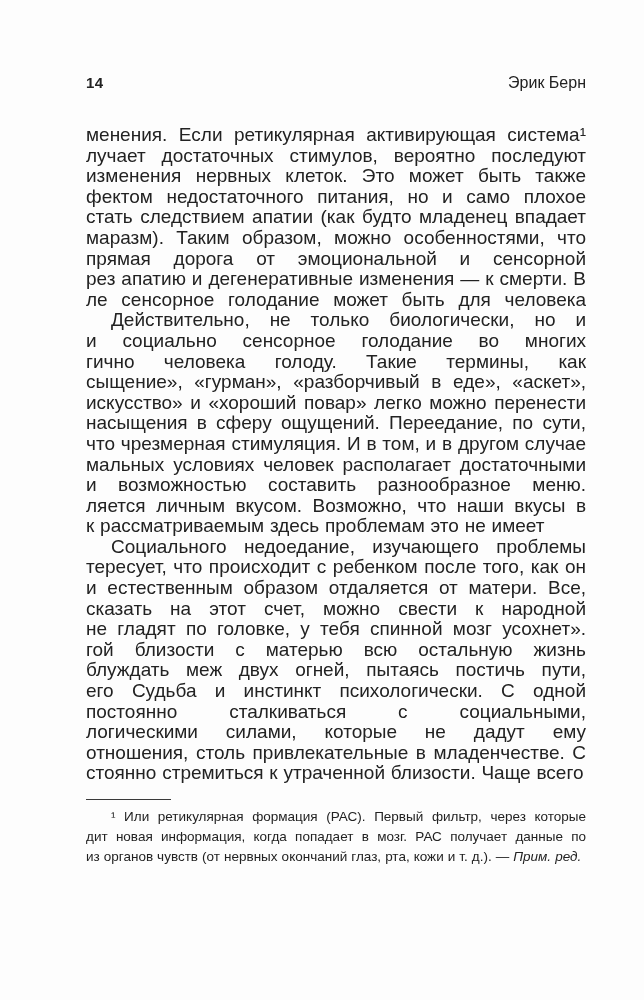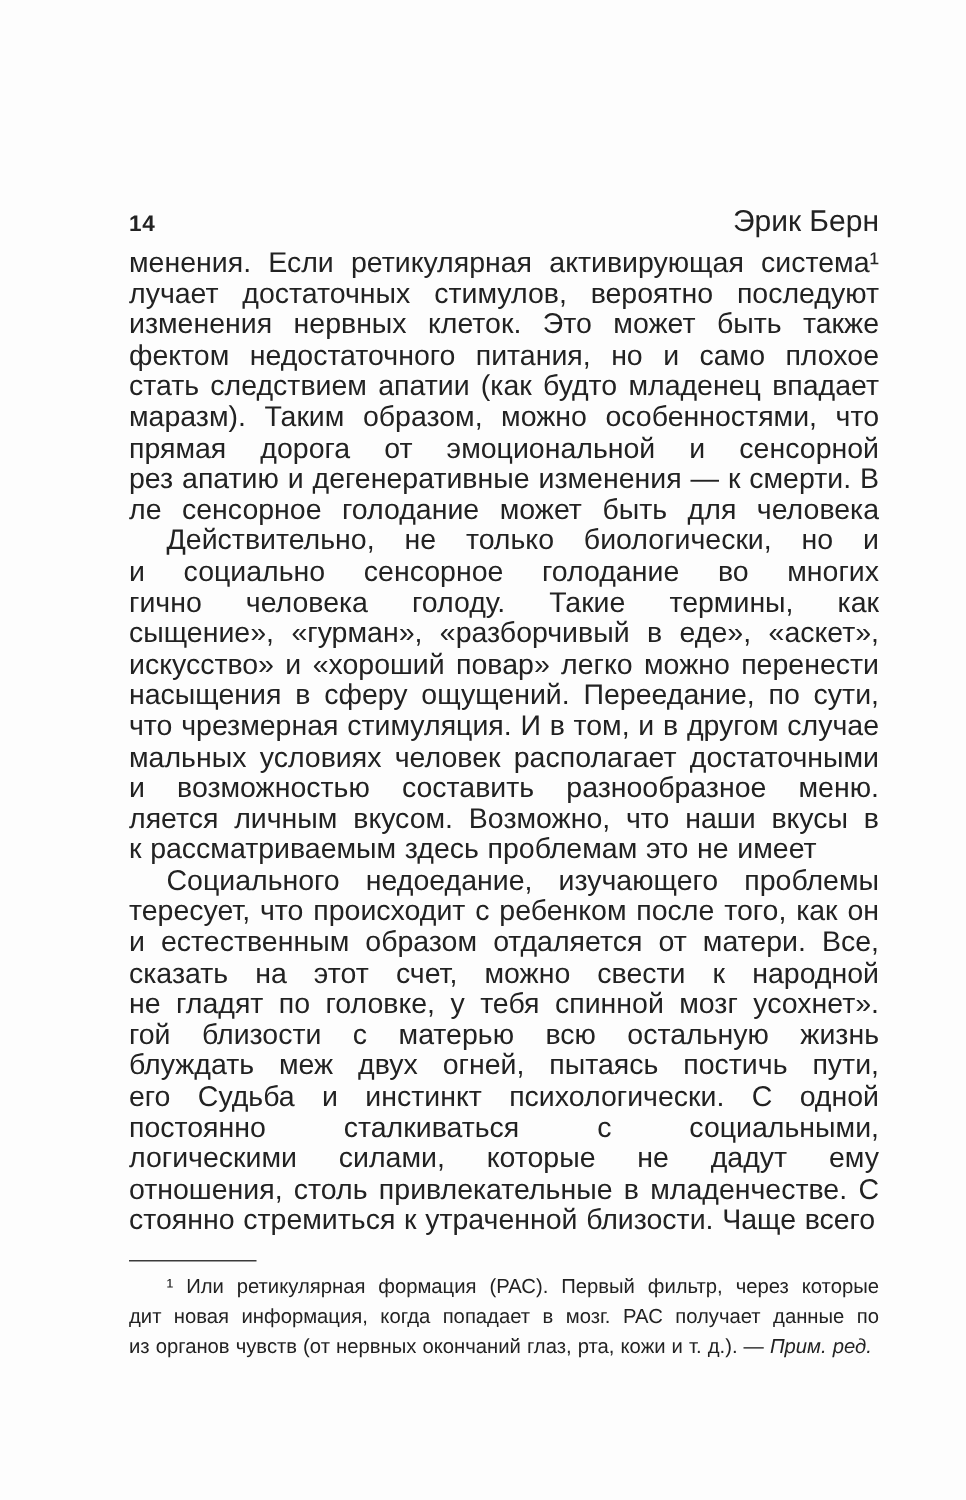--- a/index.html
+++ b/index.html
@@ -6,41 +6,40 @@
     margin: 0;
     padding: 0;
     background: #ffffff;
   }
   .page {
     position: relative;
     width: 644px;
     height: 1000px;
     box-sizing: border-box;
     background: #fdfdfd;
-    padding: 115px 58px 0 86px;
+    padding: 74px 58px 0 86px;
     font-family: "Liberation Sans", "DejaVu Sans", sans-serif;
     color: #222222;
   }
   
   .running-head {
     display: flex;
     justify-content: space-between;
     align-items: baseline;
     height: 20px;
     margin-bottom: 31px;
   }
   .page-number {
     font-size: 15px;
     font-weight: 700;
     letter-spacing: 0.5px;
   }
   .author {
-    font-size: 20px;
+    font-size: 16px;
     font-weight: 400;
-    margin-top: 22px;
   }
   
   .body-text {
     width: 500px;
   }
   .line {
     font-size: 19px;
     line-height: 20.6px;
     height: 20.6px;
     overflow: hidden;

